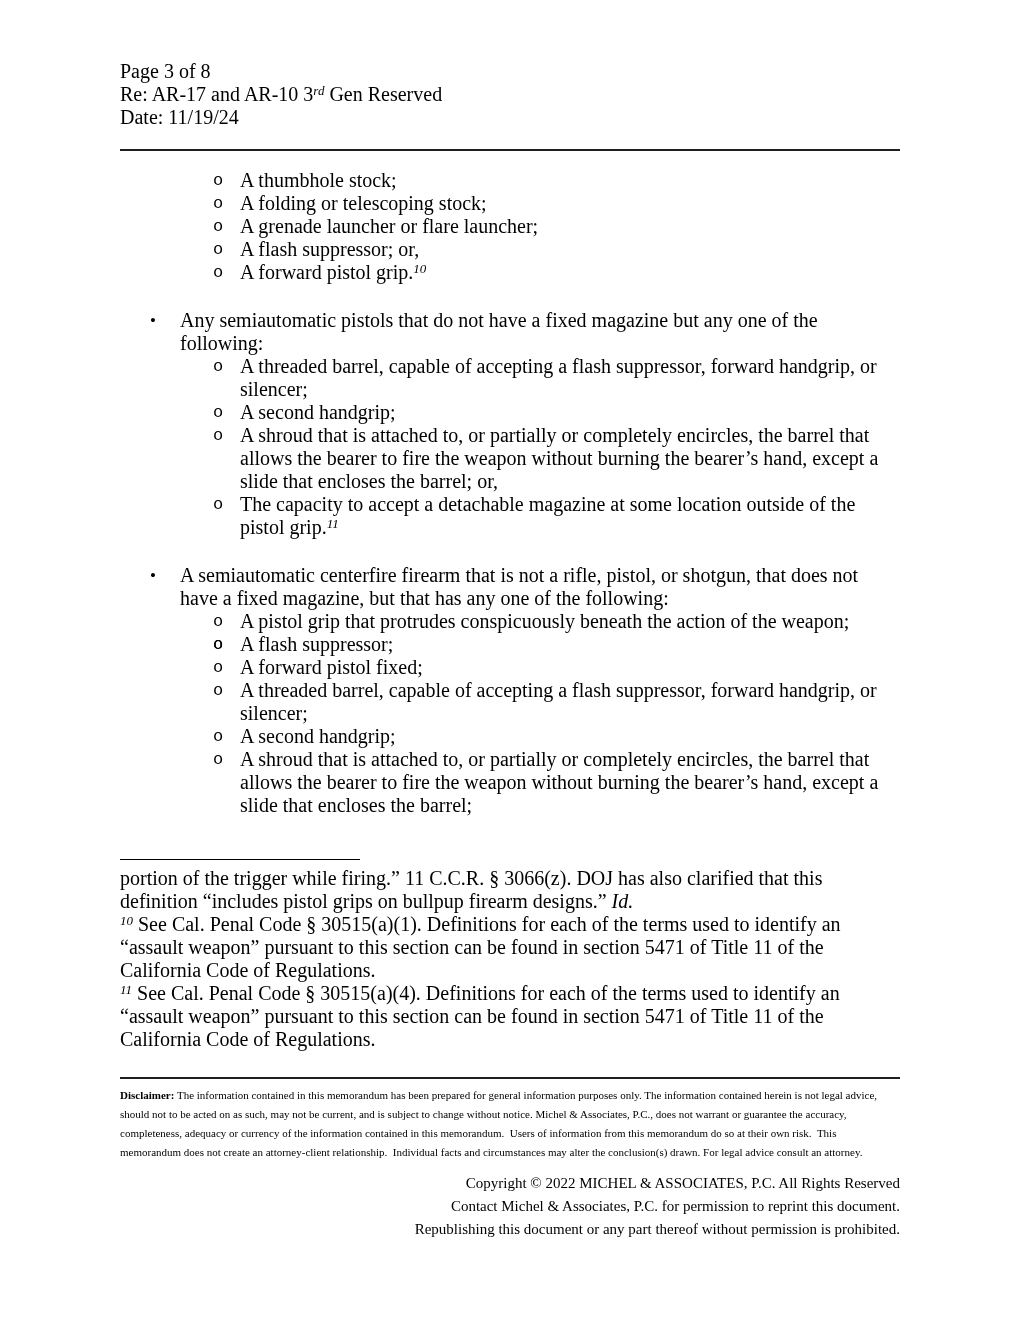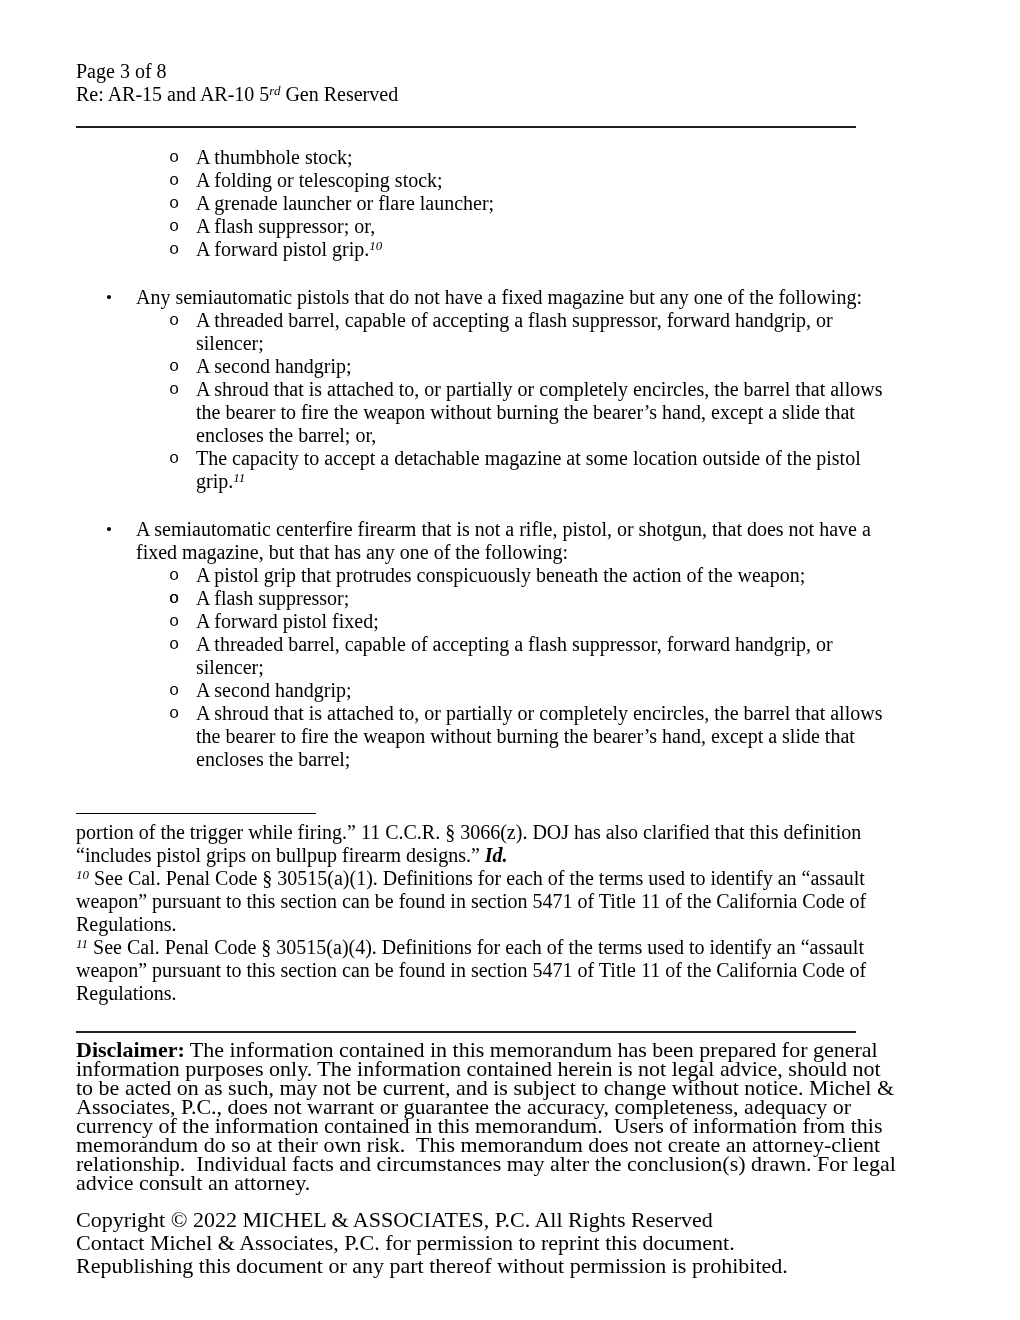--- a/index.html
+++ b/index.html
@@ -6,21 +6,21 @@
   html, body { margin: 0; padding: 0; background: #e8e8e8; }
   .page {
     width: 1020px;
     height: 1320px;
     margin: 0 auto;
     background: #ffffff;
     color: #000000;
     font-family: "Liberation Serif", "DejaVu Serif", serif;
     font-size: 20px;
     line-height: 23px;
-    padding: 60px 120px 0 76px;
+    padding: 60px 120px 0 120px;
     overflow: hidden;
     position: relative;
   }
   .hdr-line { white-space: pre; }
   sup {
     font-size: 13px;
     line-height: 0;
     vertical-align: baseline;
     position: relative;
     top: -0.45em;
@@ -43,49 +43,50 @@
     font-size: 17px;
   }
   .fnsep {
     border: none;
     border-top: 1.5px solid #000;
     width: 240px;
     margin: 42px 0 0 0;
   }
   .fn { white-space: pre-wrap; }
   .fn:first-of-type { margin-top: 7px; }
-  .ital { font-style: italic; font-weight: bold; }
+  .ital { font-style: italic; }
   .disc-rule {
     border: none;
     border-top: 2.5px solid #1f1f1f;
     margin: 26px 0 0 0;
     width: 780px;
   }
   .disclaimer {
     margin-top: 7px;
-    font-size: 22px;
+    font-size: 11px;
     line-height: 19px;
     white-space: pre-wrap;
   }
   .disclaimer .lbl { font-weight: bold; }
   .footer {
-    margin-top: 16px;
-    text-align: left;
-    font-size: 22px;
+    margin-top: 10px;
+    text-align: right;
+    font-size: 15px;
     line-height: 23px;
   }
 </style>
 </head>
 <body>
 
 <div class="page">
 
   <div>
     <div class="hdr-line">Page 3 of 8</div>
-    <div class="hdr-line"><span>Re: AR-15 and AR-10 5</span><sup>rd</sup><span> Gen Reserved</span></div>
+    <div class="hdr-line"><span>Re: AR-17 and AR-10 3</span><sup>rd</sup><span> Gen Reserved</span></div>
+    <div class="hdr-line">Date: 11/19/24</div>
   </div>
   <hr class="rule-full">
 
   <div class="list-block">
     <div class="li l2"><span class="mk">o</span><span>A thumbhole stock;</span></div>
     <div class="li l2"><span class="mk">o</span><span>A folding or telescoping stock;</span></div>
     <div class="li l2"><span class="mk">o</span><span>A grenade launcher or flare launcher;</span></div>
     <div class="li l2"><span class="mk">o</span><span>A flash suppressor; or,</span></div>
     <div class="li l2"><span class="mk">o</span><span>A forward pistol grip.</span><sup>10</sup></div>
   </div>

